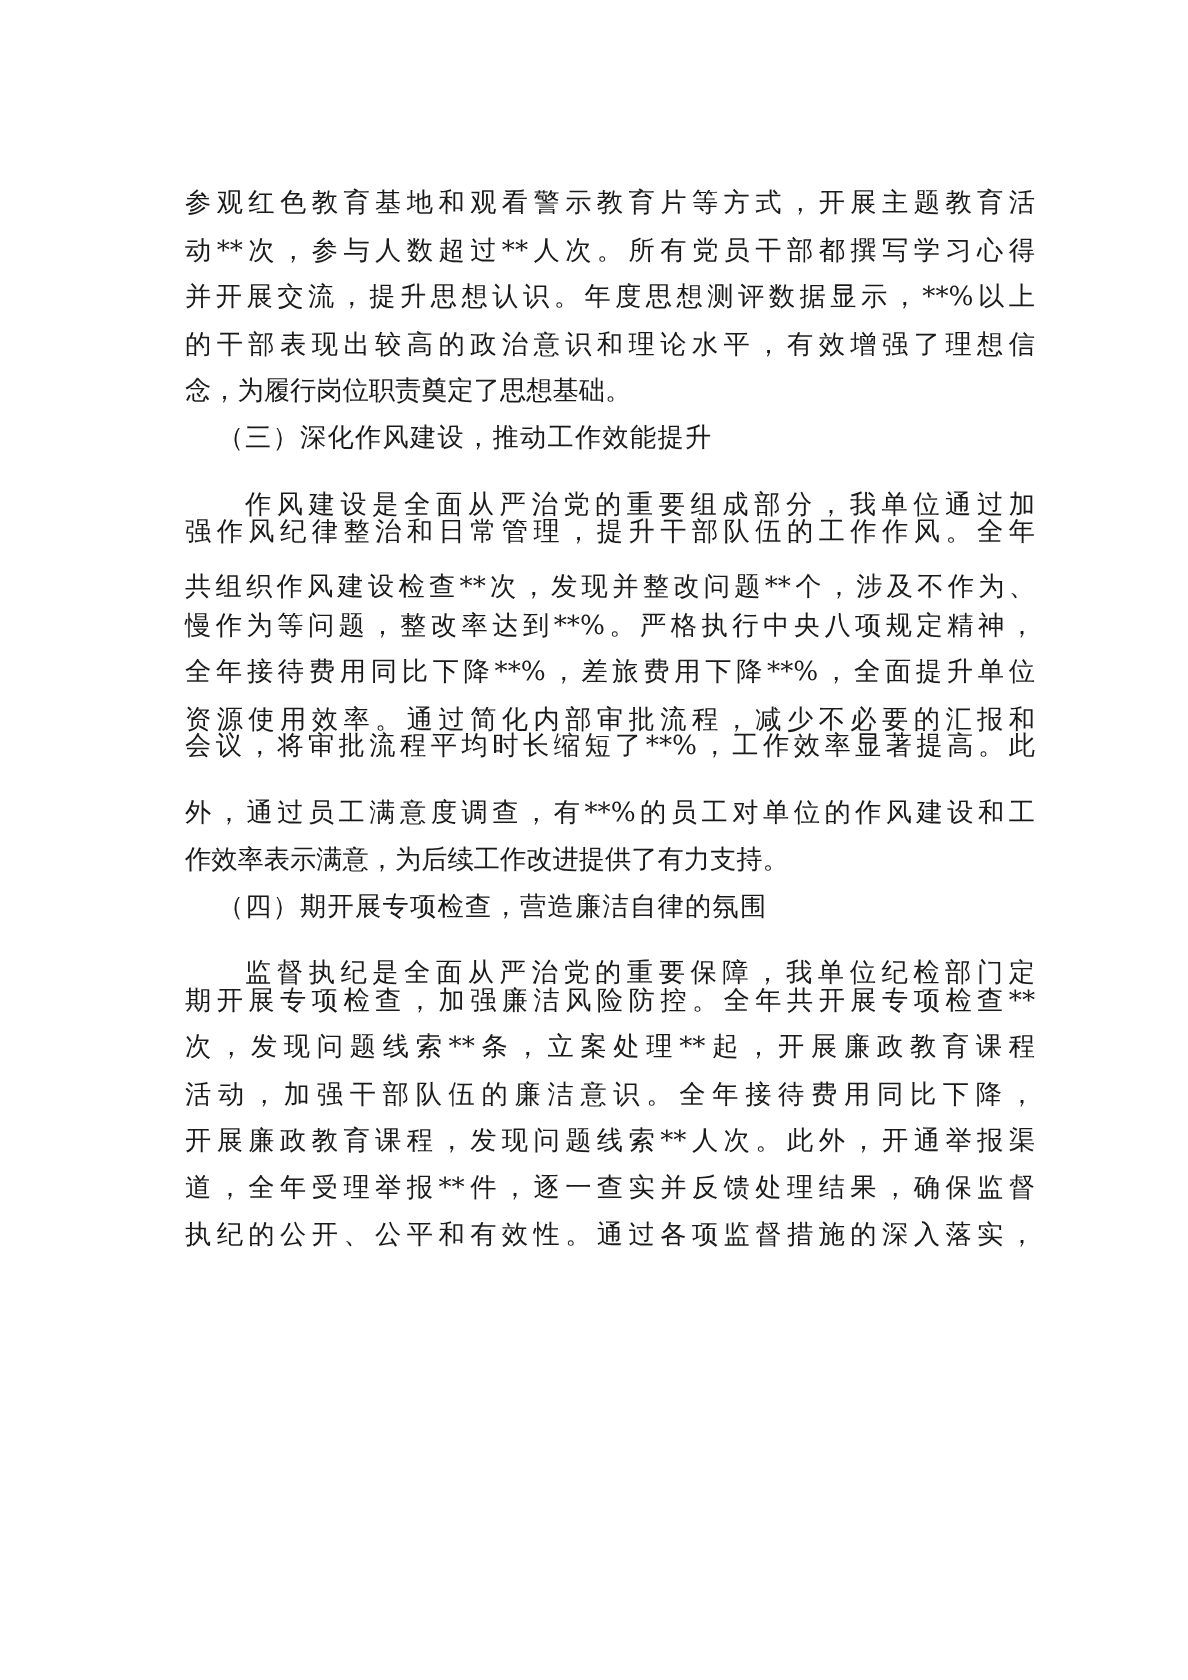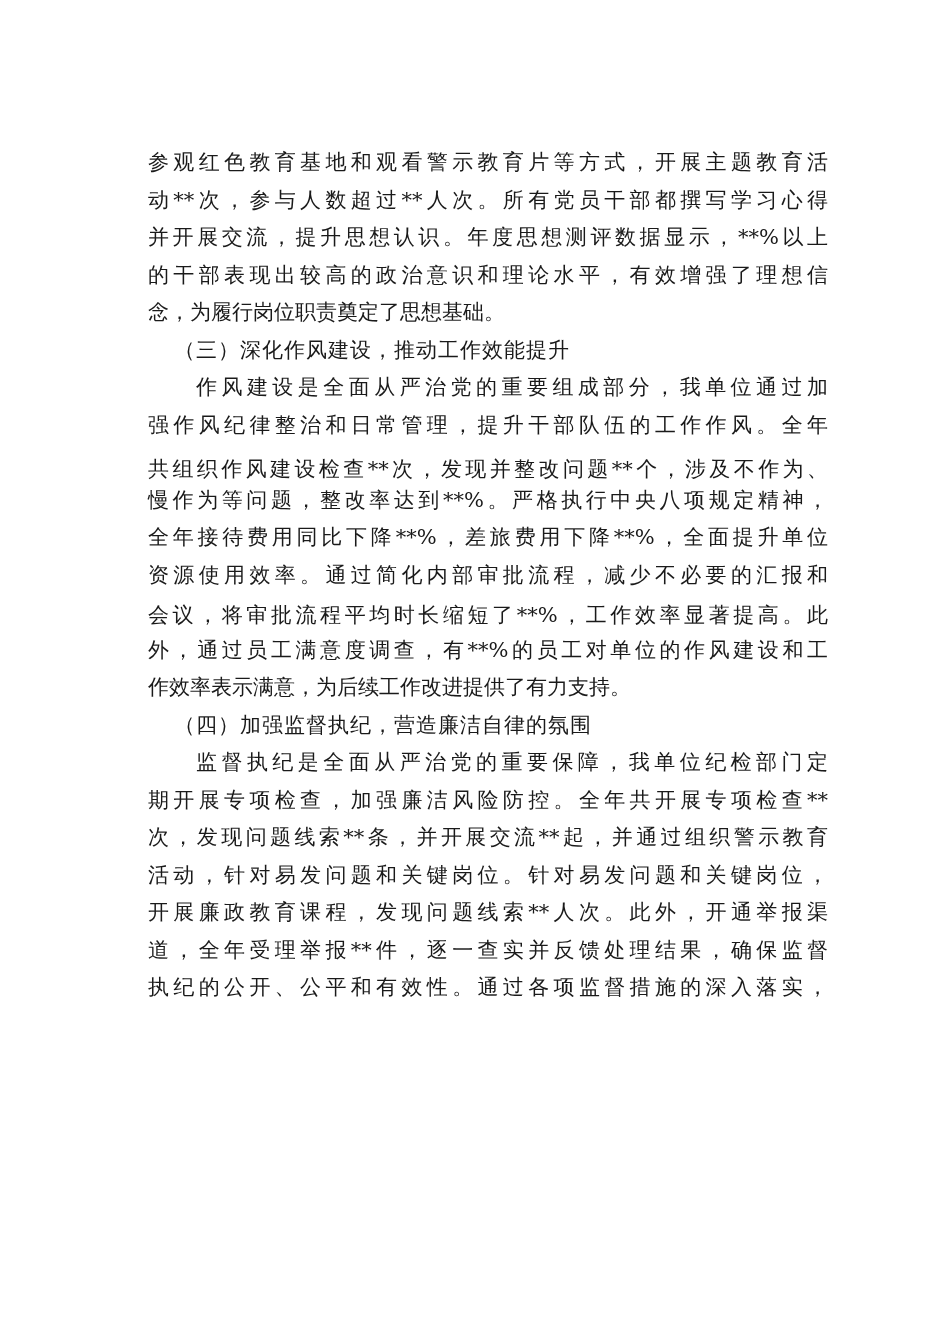--- a/index.html
+++ b/index.html
@@ -15,21 +15,21 @@
       line-height: 38px;
       font-family: "DejaVu Serif", "Liberation Serif", serif;
       font-size: 21px;
       color: #1a1a1a;
       white-space: nowrap;
       text-align: justify;
       text-align-last: justify;
       letter-spacing: 0px;
     }
     .line.last { text-align-last: left; }
-    .line.indent { left: 196px; width: 632px; }
+    .line.indent { left: 196px; width: 632px; margin-top: 16px; }
     .line.heading {
       left: 174px; width: 560px; text-align-last: left;
       font-family: "DejaVu Sans", "Liberation Sans", sans-serif;
       font-size: 21px;
       letter-spacing: 1px;
     }
   </style>
 </head>
 <body>
 
@@ -41,26 +41,26 @@
   <div class="line last" style="top:293px">念，为履行岗位职责奠定了思想基础。</div>
 
   <div class="line heading" style="top:331px">（三）深化作风建设，推动工作效能提升</div>
 
   <div class="line indent" style="top:368px">作风建设是全面从严治党的重要组成部分，我单位通过加</div>
   <div class="line" style="top:406px">强作风纪律整治和日常管理，提升干部队伍的工作作风。全年</div>
   <div class="line" style="top:450px">共组织作风建设检查**次，发现并整改问题**个，涉及不作为、</div>
   <div class="line" style="top:481px">慢作为等问题，整改率达到**%。严格执行中央八项规定精神，</div>
   <div class="line" style="top:518px">全年接待费用同比下降**%，差旅费用下降**%，全面提升单位</div>
   <div class="line" style="top:556px">资源使用效率。通过简化内部审批流程，减少不必要的汇报和</div>
-  <div class="line" style="top:596px">会议，将审批流程平均时长缩短了**%，工作效率显著提高。此</div>
+  <div class="line" style="top:577px">会议，将审批流程平均时长缩短了**%，工作效率显著提高。此</div>
   <div class="line" style="top:631px">外，通过员工满意度调查，有**%的员工对单位的作风建设和工</div>
   <div class="line last" style="top:668px">作效率表示满意，为后续工作改进提供了有力支持。</div>
 
-  <div class="line heading" style="top:706px">（四）加强监督执纪，营造廉洁自律的氛围</div>
+  <div class="line heading" style="top:706px">（四）期开展专项检查，营造廉洁自律的氛围</div>
 
   <div class="line indent" style="top:743px">监督执纪是全面从严治党的重要保障，我单位纪检部门定</div>
   <div class="line" style="top:781px">期开展专项检查，加强廉洁风险防控。全年共开展专项检查**</div>
-  <div class="line" style="top:818px">次，发现问题线索**条，并开展交流**起，并通过组织警示教育</div>
-  <div class="line" style="top:856px">活动，针对易发问题和关键岗位。针对易发问题和关键岗位，</div>
+  <div class="line" style="top:818px">次，发现问题线索**条，立案处理**起，开展廉政教育课程</div>
+  <div class="line" style="top:856px">活动，加强干部队伍的廉洁意识。全年接待费用同比下降，</div>
   <div class="line" style="top:893px">开展廉政教育课程，发现问题线索**人次。此外，开通举报渠</div>
   <div class="line" style="top:931px">道，全年受理举报**件，逐一查实并反馈处理结果，确保监督</div>
   <div class="line" style="top:968px">执纪的公开、公平和有效性。通过各项监督措施的深入落实，</div>
 </div>
 
 </body></html>

